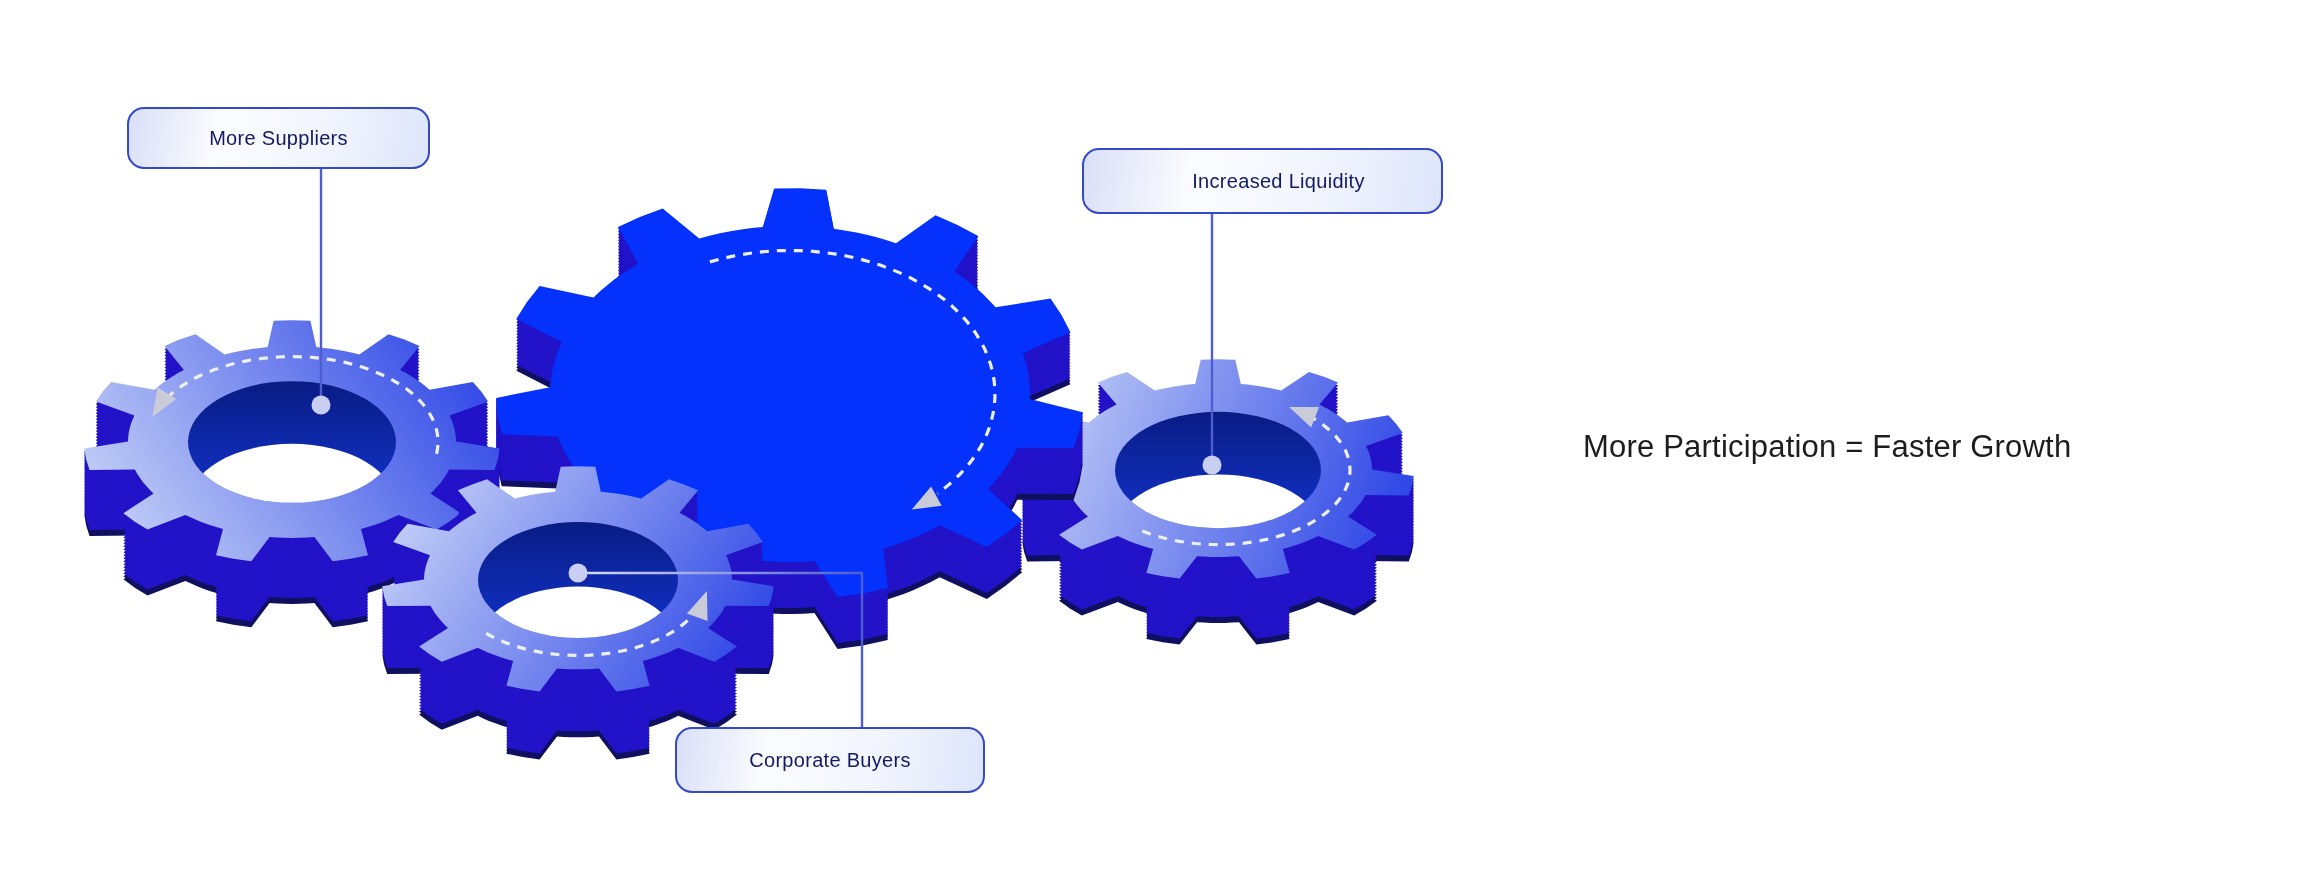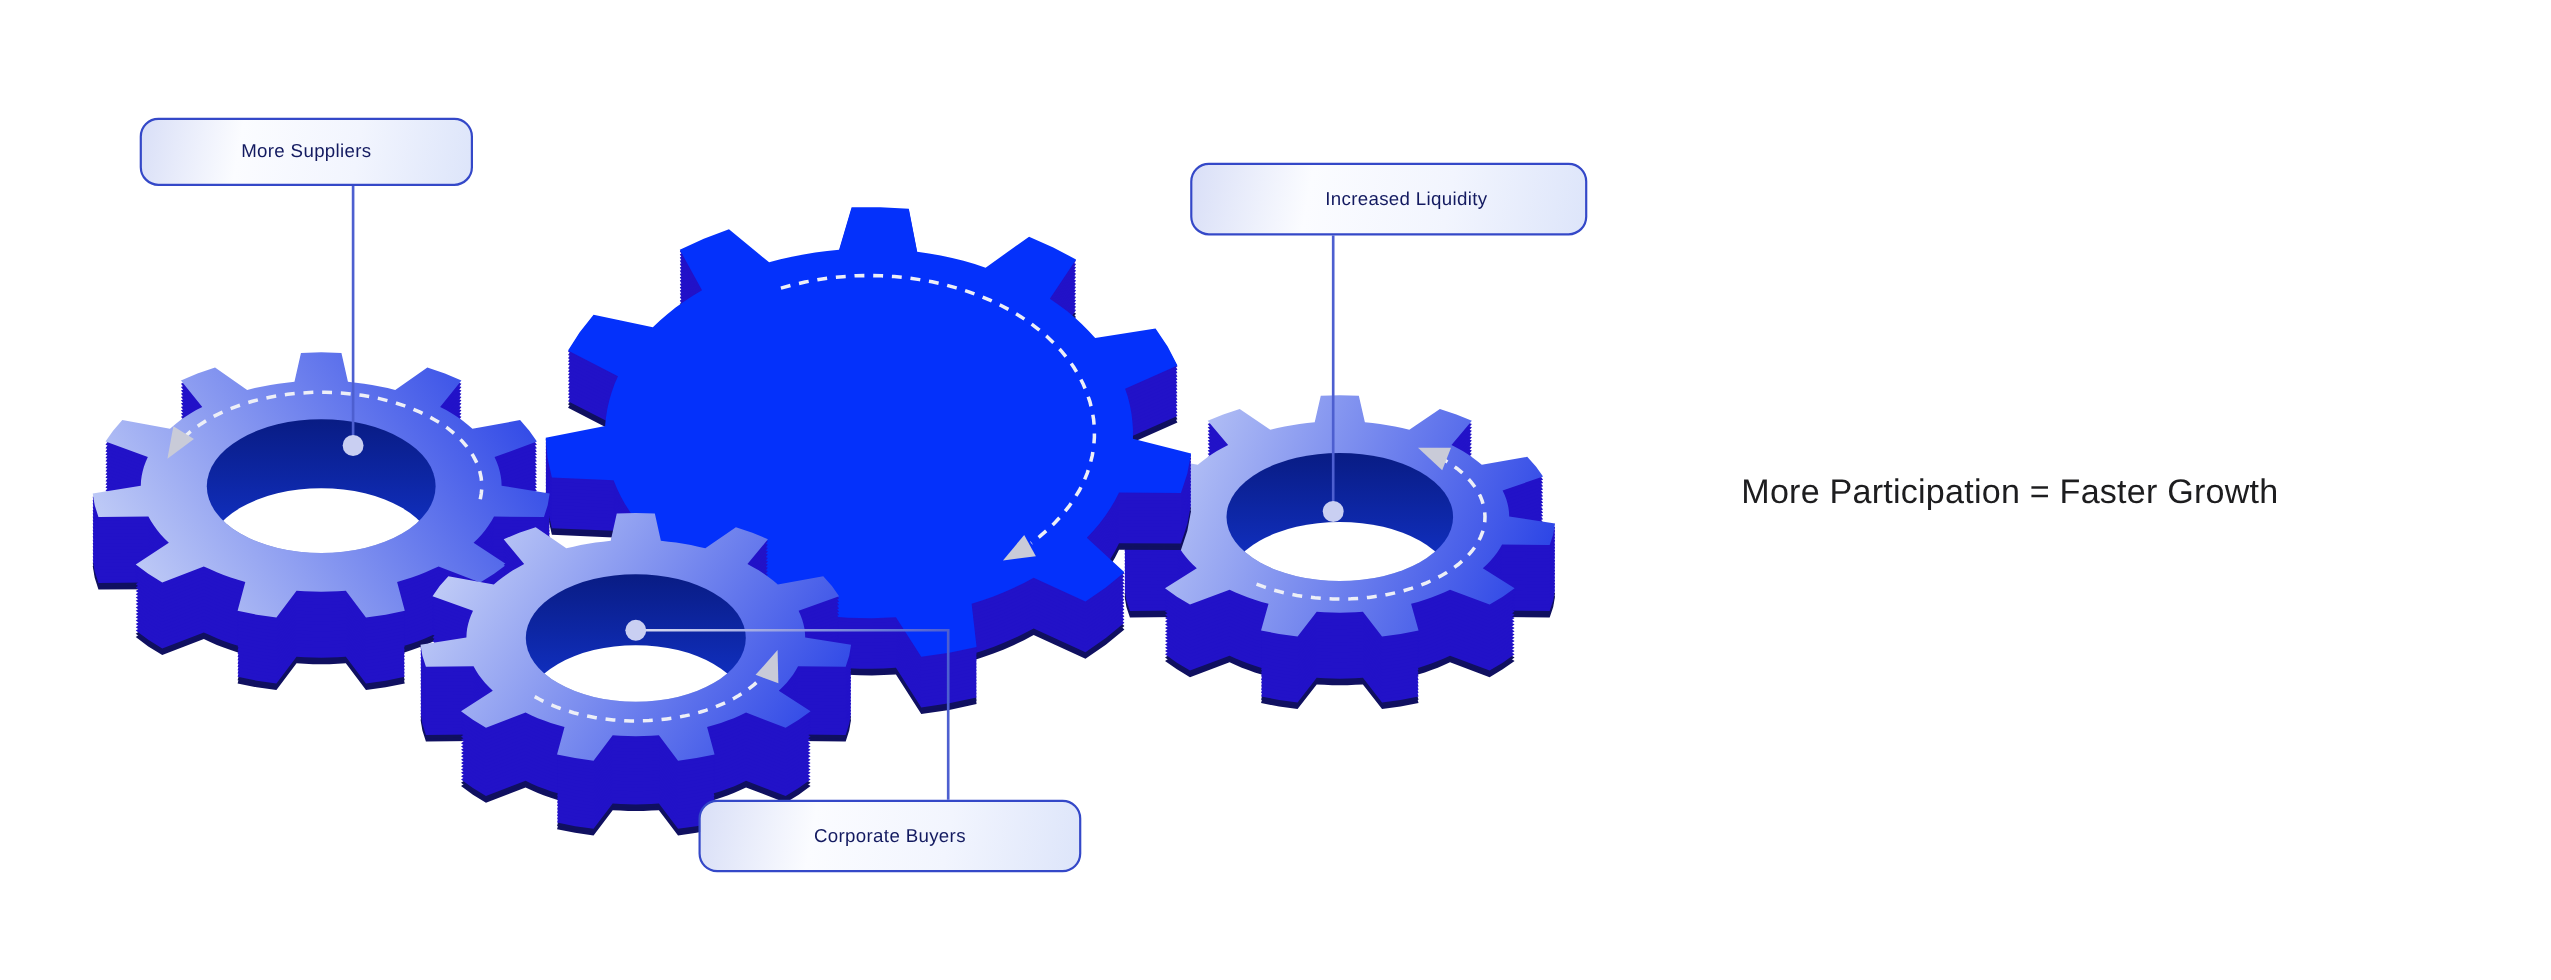--- a/index.html
+++ b/index.html
@@ -12,25 +12,25 @@
     font-family:"Liberation Sans", sans-serif;}
   .stage{position:relative;width:2319px;height:891px;background:#ffffff;}
   svg.gears{position:absolute;left:0;top:0;}
   .callout{
     position:absolute;display:flex;align-items:center;justify-content:center;
     border:2.5px solid var(--label-border);
     border-radius:17px;
     background:linear-gradient(100deg,#d9dff7 0%,#fbfcff 30%,#f2f5fe 65%,#dde5fa 100%);
     background-color:rgba(248,250,255,0.85);
     color:var(--label-text);
-    font-size:17px;font-weight:500;letter-spacing:0.3px;white-space:nowrap;
+    font-size:20px;font-weight:500;letter-spacing:0.3px;white-space:nowrap;
   }
   .callout-more-suppliers{left:127px;top:107px;width:303px;height:62px;}
   .callout-increased-liquidity{left:1082px;top:148px;width:361px;height:66px;padding-left:32px;}
-  .callout-corporate-buyers{left:635px;top:727px;width:348px;height:66px;}
+  .callout-corporate-buyers{left:675px;top:727px;width:310px;height:66px;}
   .headline{
     position:absolute;left:1583px;top:429px;
     font-size:31px;font-weight:400;color:var(--headline-text);
     letter-spacing:0.2px;white-space:nowrap;
   }
 </style>
 </head>
 <body>
 
 <div class="stage">

